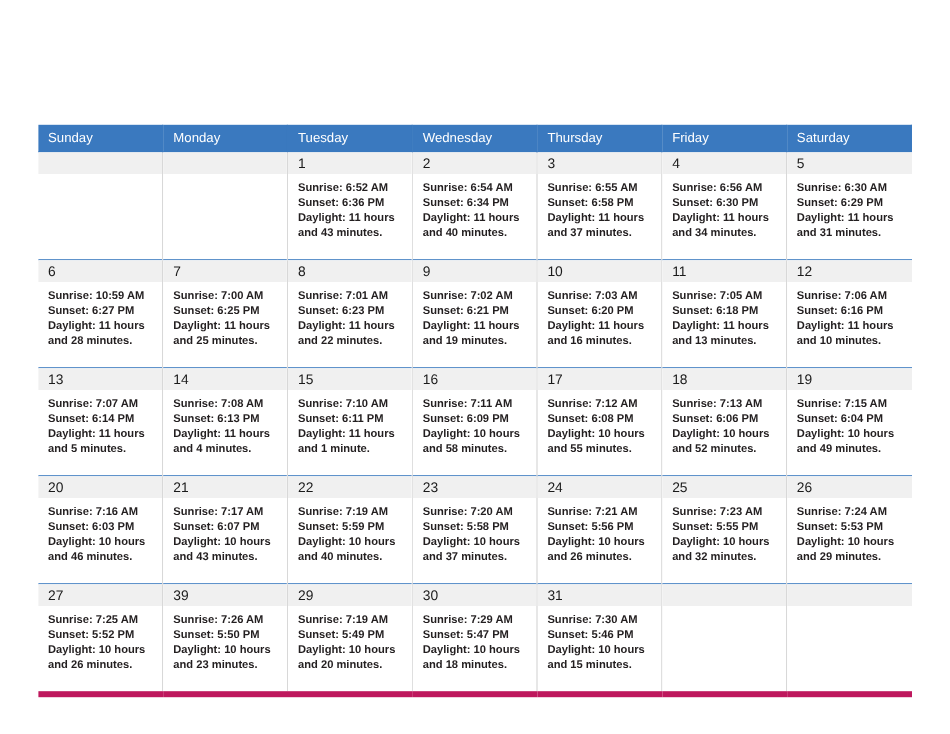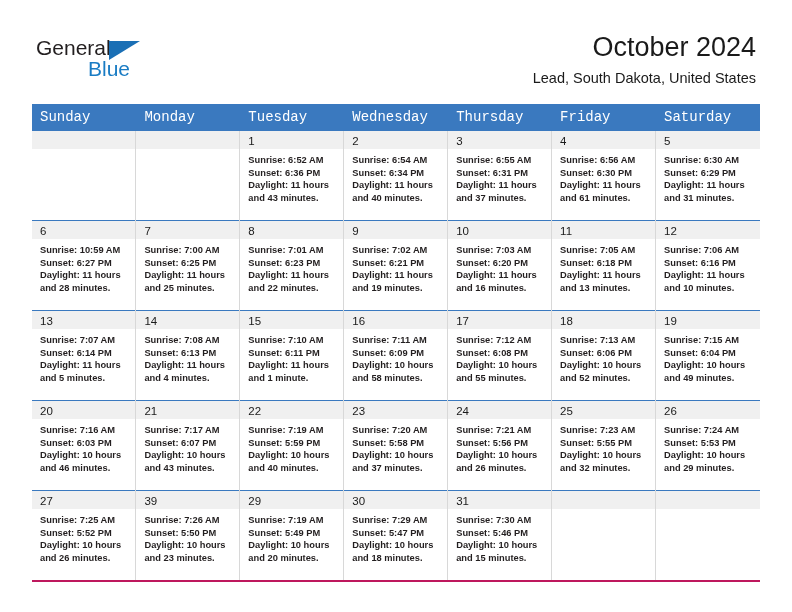--- a/index.html
+++ b/index.html
@@ -93,42 +93,41 @@
     left: 32px;
     top: 104px;
     width: 728px;
     border-collapse: collapse;
     table-layout: fixed;
   }
 
   .calendar th {
     background: #3a79bf;
     color: #ffffff;
-    font-size: 14px;
+    font-size: 11px;
     font-weight: normal;
     text-align: left;
     padding: 5px 0 5px 8px;
     height: 19px;
     box-sizing: border-box;
     border-right: 1px solid #3a79bf;
-    font-family: Liberation Mono, monospace;
   }
 
   .calendar td {
     vertical-align: top;
     padding: 0;
     width: 104px;
     height: 89px;
     border-top: 1px solid #3a79bf;
     border-right: 1px solid #d8d8d8;
     background: #ffffff;
     position: relative;
   }
   .calendar td:last-child { border-right: none; }
-  .calendar tr:last-child td { border-bottom: 2px solid #be185d; }
+  .calendar tr:last-child td { border-bottom: 5px solid #be185d; }
 
   .daynum-band {
     background: #f0f0f0;
     height: 18px;
     line-height: 18px;
     padding: 1px 0 1px 8px;
     font-size: 11.5px;
     color: #1a1a1a;
     box-sizing: border-box;
   }
@@ -141,34 +140,20 @@
     color: #231f20;
     font-weight: bold;
   }
   .cell-body div { white-space: nowrap; }
 </style>
 </head>
 <body>
 
 <div class="page">
 
-  <div class="header">
-
-    <div class="logo">
-      <span class="logo-general">General</span>
-      <span class="logo-triangle"></span>
-      <span class="logo-blue">Blue</span>
-    </div>
-
-    <div class="title-block">
-      <div class="cal-title">October 2024</div>
-      <div class="cal-subtitle">Lead, South Dakota, United States</div>
-    </div>
-
-  </div>
 
   <table class="calendar">
     <thead>
       <tr id="weekday-row">
           <th>Sunday</th>
           <th>Monday</th>
           <th>Tuesday</th>
           <th>Wednesday</th>
           <th>Thursday</th>
           <th>Friday</th>
@@ -198,32 +183,32 @@
               <div>Sunrise: 6:54 AM</div>
               <div>Sunset: 6:34 PM</div>
               <div>Daylight: 11 hours</div>
               <div>and 40 minutes.</div>
             </div>
           </td>
           <td>
             <div class="daynum-band">3</div>
             <div class="cell-body">
               <div>Sunrise: 6:55 AM</div>
-              <div>Sunset: 6:31 PM</div>
+              <div>Sunset: 6:58 PM</div>
               <div>Daylight: 11 hours</div>
               <div>and 37 minutes.</div>
             </div>
           </td>
           <td>
             <div class="daynum-band">4</div>
             <div class="cell-body">
               <div>Sunrise: 6:56 AM</div>
               <div>Sunset: 6:30 PM</div>
               <div>Daylight: 11 hours</div>
-              <div>and 61 minutes.</div>
+              <div>and 34 minutes.</div>
             </div>
           </td>
           <td>
             <div class="daynum-band">5</div>
             <div class="cell-body">
               <div>Sunrise: 6:30 AM</div>
               <div>Sunset: 6:29 PM</div>
               <div>Daylight: 11 hours</div>
               <div>and 31 minutes.</div>
             </div>

